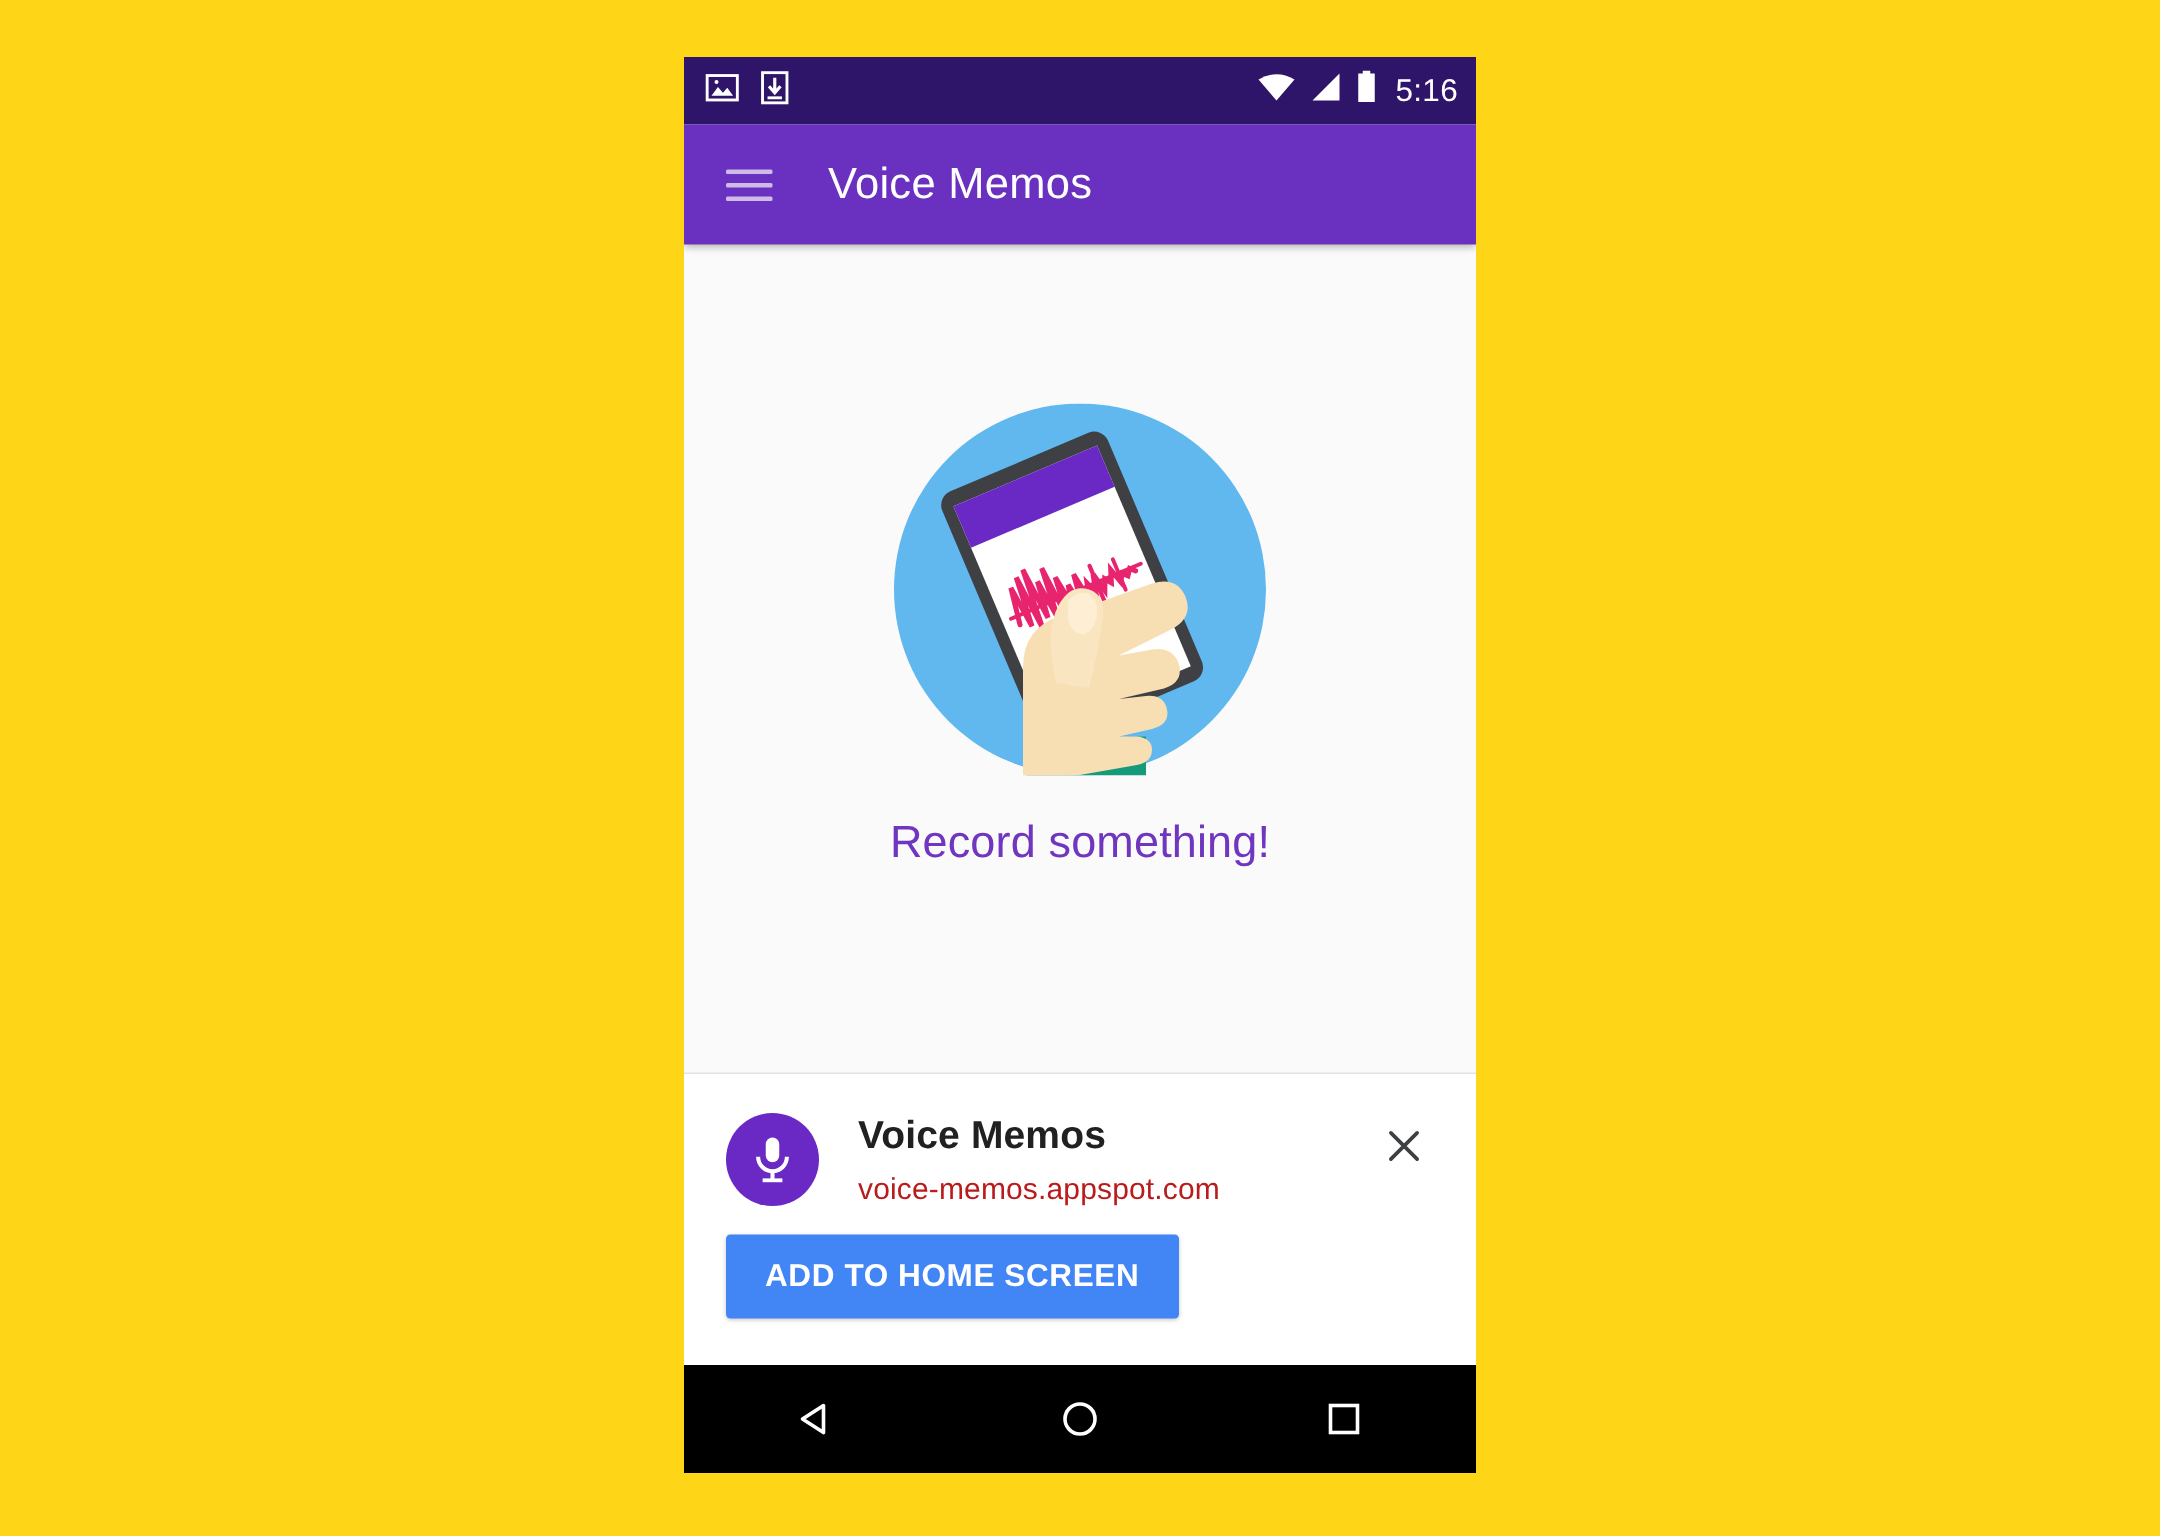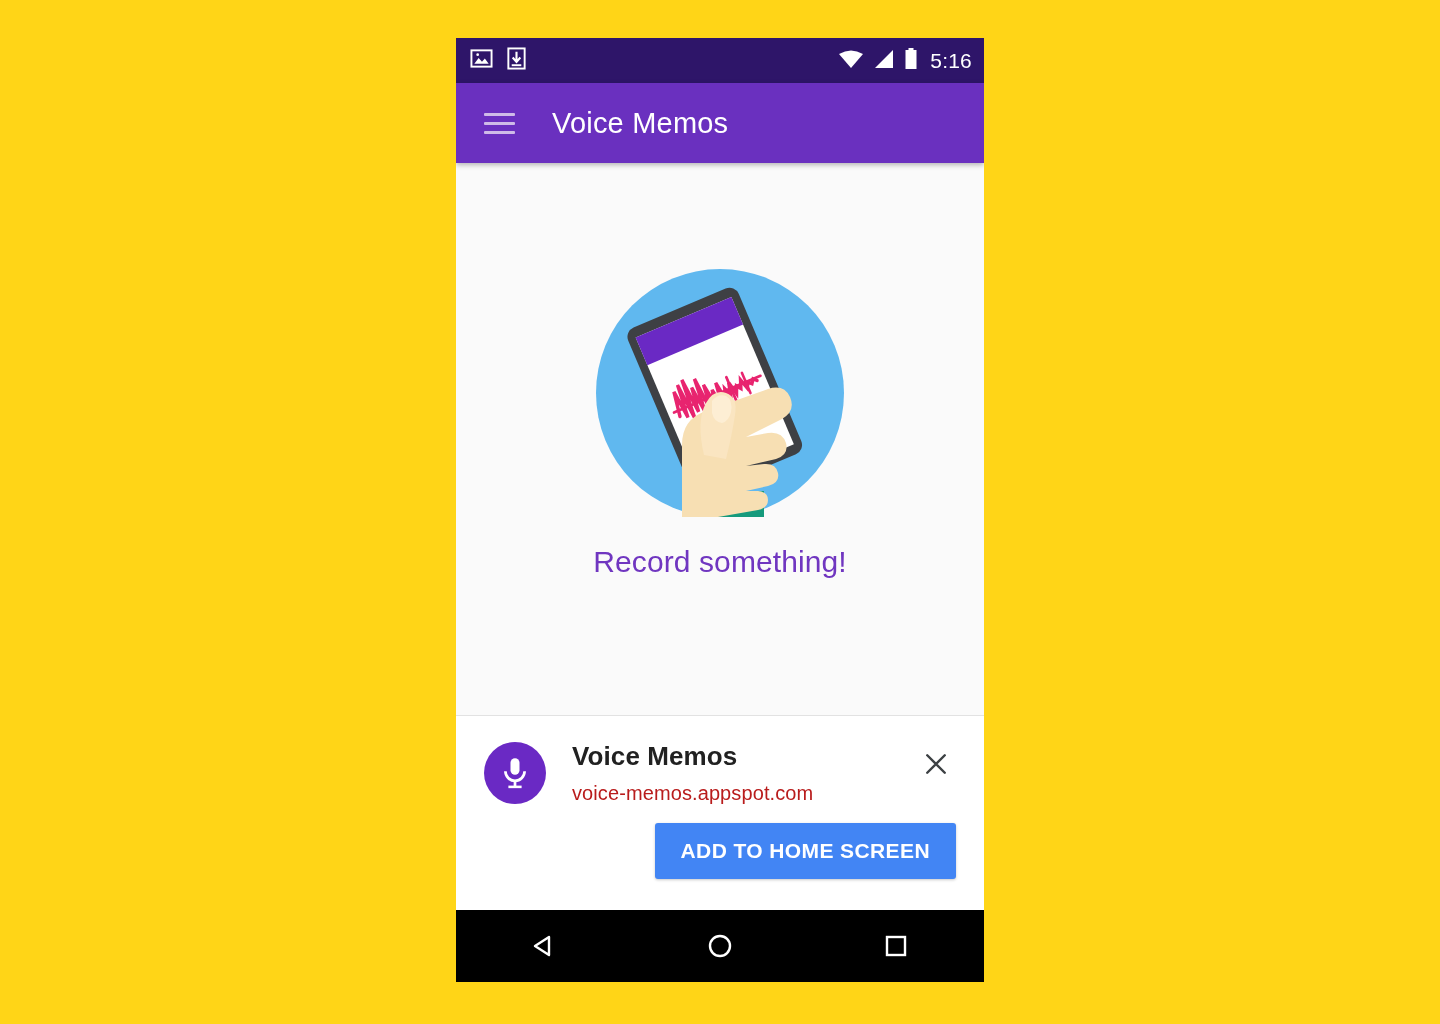--- a/index.html
+++ b/index.html
@@ -172,21 +172,21 @@
     height: 44px;
     display: flex;
     align-items: center;
     justify-content: center;
     cursor: pointer;
     flex: 0 0 auto;
     margin-top: 2px;
   }
   #banner-actions {
     display: flex;
-    justify-content: flex-end;
+    justify-content: flex-start;
     margin-top: 18px;
     padding-right: 2px;
   }
   #add-to-home-button {
     background: #4285f4;
     color: #ffffff;
     border: none;
     border-radius: 3px;
     font-family: "Liberation Sans", sans-serif;
     font-size: 21px;

